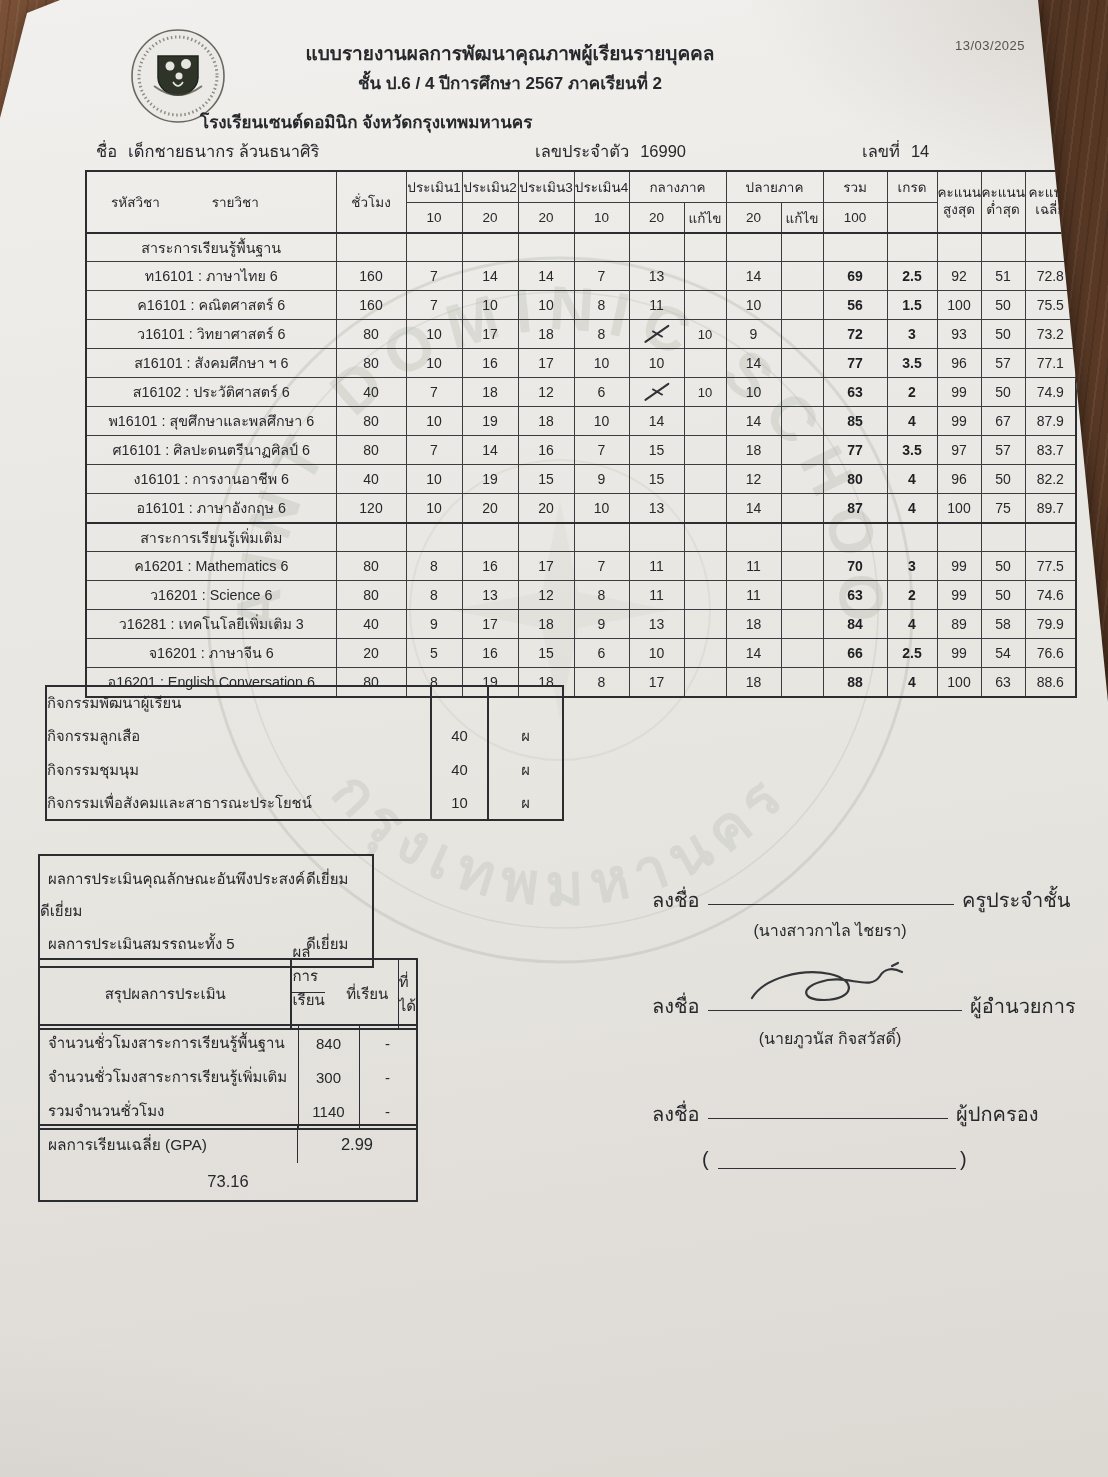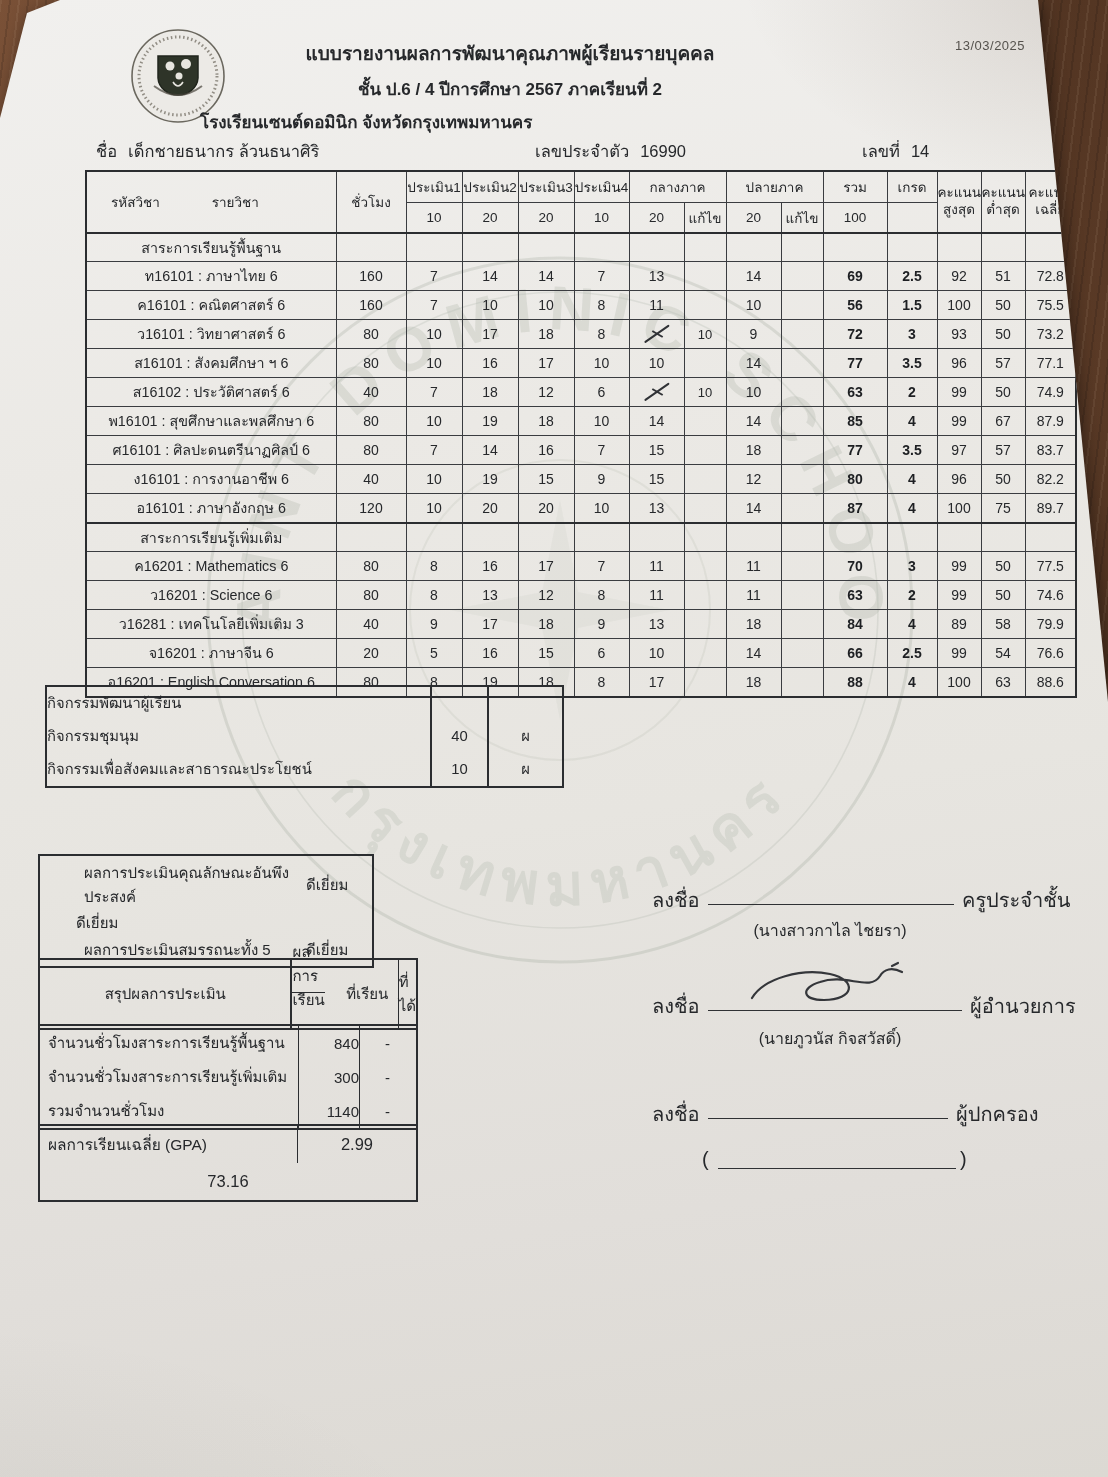--- a/index.html
+++ b/index.html
@@ -20,21 +20,21 @@
   .paper::after{content:"";position:absolute;inset:0;pointer-events:none;
     background:radial-gradient(650px 380px at 102% -2%, rgba(80,55,35,.16), rgba(0,0,0,0) 60%),
                radial-gradient(900px 500px at -5% 110%, rgba(60,60,60,.07), rgba(0,0,0,0) 60%);}
   .content{position:absolute;inset:0;z-index:2;}
   .watermark{position:absolute;left:150px;top:200px;width:820px;height:820px;z-index:1;opacity:.55;}
 
   .abs{position:absolute;}
   .print-date{left:955px;top:38px;font-size:13px;color:#55524d;letter-spacing:.5px;}
   .logo{left:128px;top:26px;width:100px;height:100px;}
   .title{left:200px;top:38px;width:620px;text-align:center;font-size:19px;font-weight:600;}
-  .subtitle{left:200px;top:75px;width:620px;text-align:center;font-size:17px;font-weight:600;}
+  .subtitle{left:200px;top:69px;width:620px;text-align:center;font-size:17px;font-weight:600;}
   .school-line{left:200px;top:108px;width:620px;font-size:17px;font-weight:600;}
   .student-line{top:138px;font-size:16.5px;font-weight:500;}
   .lbl-gap{margin-left:11px;}
 
   
   table.grades{position:absolute;left:85px;top:170px;width:990px;border-collapse:collapse;table-layout:fixed;
     font-size:14px;color:#26282b;border:2px solid #2b2d30;}
   table.grades td{border:1px solid #3a3c40;text-align:center;vertical-align:middle;padding:0;position:relative;}
   tr.h1 td{height:30px;font-size:13.5px;}
   tr.h2 td{height:29px;font-size:13.5px;}
@@ -59,37 +59,37 @@
   table.acts td{padding:0;vertical-align:middle;}
   table.acts td:nth-child(2),table.acts td:nth-child(3){border-left:2px solid #2b2d30;text-align:center;}
   table.acts tr{height:33.5px;}
   tr.a-header{height:30px;}
   td.a-head{padding-left:18px;font-size:14.8px;}
   td.a-name{padding-left:68px;}
 
   
   .eval-box{left:38px;top:854px;width:332px;height:106px;border:2px solid #2b2d30;
     display:flex;flex-direction:column;justify-content:space-evenly;padding:2px 0;}
-  .eval-row{display:flex;align-items:center;font-size:15px;margin-left:36px;}
+  .eval-row{display:flex;align-items:center;font-size:15px;}
   .eval-label{flex:1;padding-left:8px;}
   .eval-value{width:66px;text-align:left;}
 
   .sum-box{left:38px;top:958px;width:376px;height:68px;border:2px solid #2b2d30;display:flex;font-size:15px;}
   .sum-title{width:258px;border-right:2px solid #2b2d30;display:flex;align-items:center;justify-content:center;text-align:right;}
   .sum-right{flex:1;display:flex;flex-direction:row;}
   .sum-r-top{height:32px;border-bottom:1.6px solid #2b2d30;display:flex;align-items:center;justify-content:center;}
   .sum-r-bot{flex:1;display:flex;padding-left:12px;}
   .sum-c1{width:61px;display:flex;align-items:center;justify-content:center;}
   .sum-c2{flex:1;border-left:1.6px solid #2b2d30;display:flex;align-items:center;justify-content:center;}
 
   .hours-box{left:38px;top:1024px;width:376px;height:102px;border:2px solid #2b2d30;
     display:flex;flex-direction:column;justify-content:space-evenly;font-size:15px;}
   .h-row{display:flex;flex:1;align-items:center;}
   .h-label{width:258px;padding-left:8px;box-sizing:border-box;}
-  .h-val{width:61px;text-align:right;}
+  .h-val{width:61px;text-align:center;}
   .h-dash{flex:1;text-align:center;}
   .h-vline{position:absolute;top:0;bottom:0;width:0;border-left:1.6px solid #2b2d30;}
 
   .gpa-box{left:38px;top:1124px;width:376px;height:74px;border:2px solid #2b2d30;
     display:flex;flex-direction:column;font-size:15.5px;}
   .gpa-row{flex:1;display:flex;align-items:center;}
   .g-label{width:258px;padding-left:8px;box-sizing:border-box;border-right:1.6px solid #2b2d30;align-self:stretch;display:flex;align-items:center;}
   .g-value{flex:1;text-align:center;font-size:16.5px;}
 
   
@@ -510,20 +510,25 @@
             <col style="width:75px">
           </colgroup>
       <tbody>
             <tr class="a-header">
         <td class="a-head">กิจกรรมพัฒนาผู้เรียน</td>
         <td></td>
         <td></td>
       </tr>
 
 
+        <tr>
+          <td class="a-name">กิจกรรมลูกเสือ</td>
+          <td>40</td>
+          <td>ผ</td>
+        </tr>
 
         <tr>
           <td class="a-name">กิจกรรมชุมนุม</td>
           <td>40</td>
           <td>ผ</td>
         </tr>
 
         <tr>
           <td class="a-name">กิจกรรมเพื่อสังคมและสาธารณะประโยชน์</td>
           <td>10</td>

